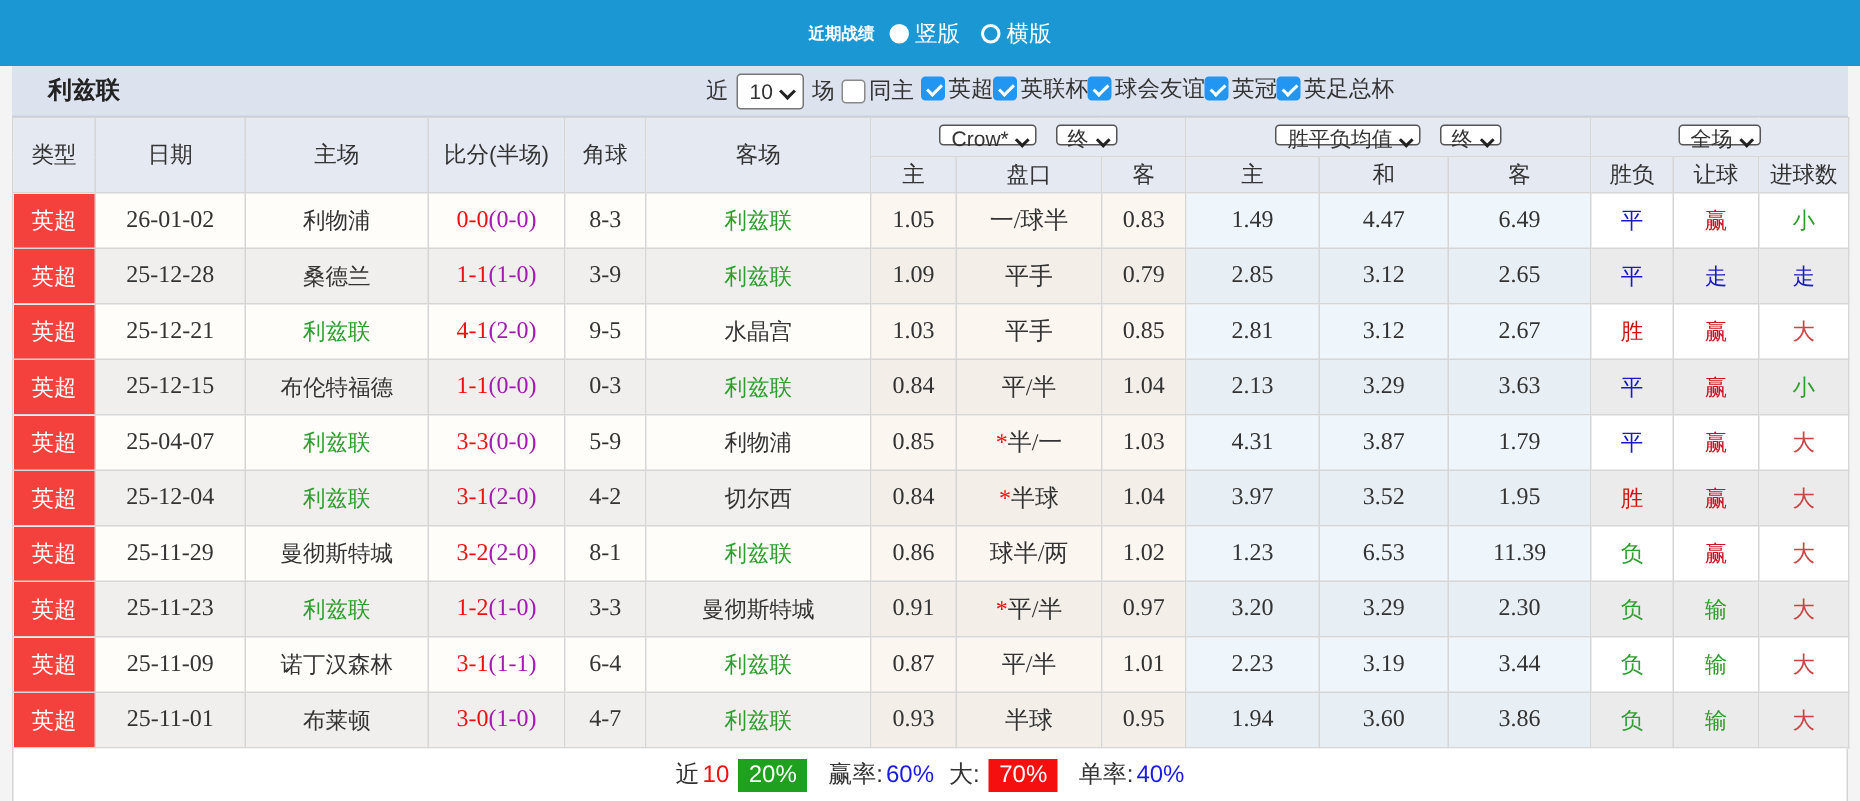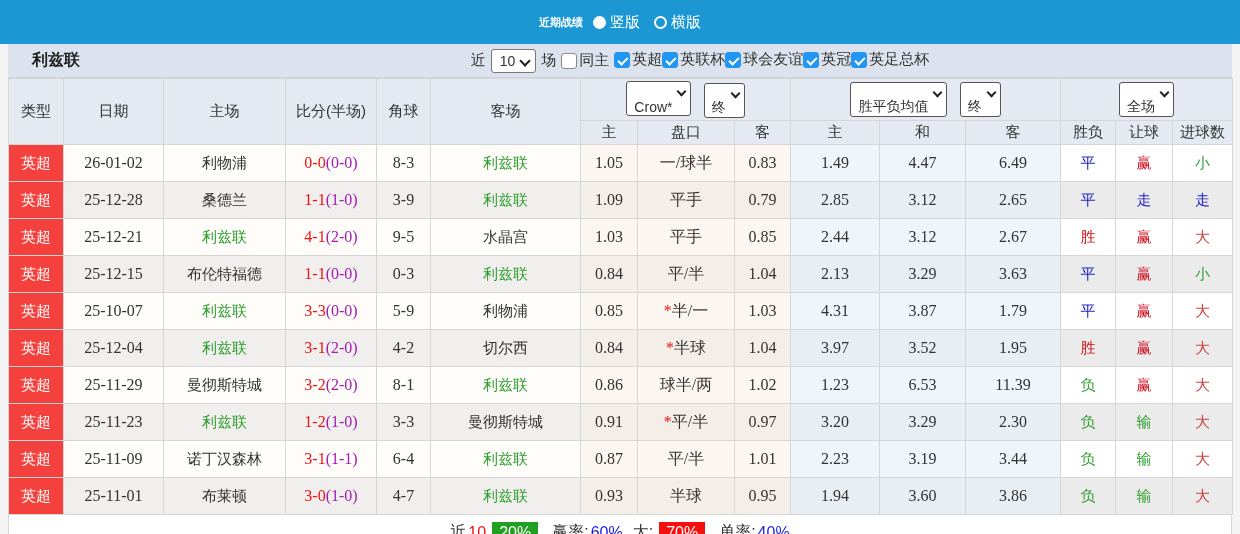--- a/index.html
+++ b/index.html
@@ -35,22 +35,22 @@
   
   table { border-collapse:collapse; table-layout:fixed; width:1224px; margin:0 8px; background:#fff; }
   th, td { border:1px solid #d6d6d6; text-align:center; font-weight:normal; font-size:15px;
     overflow:hidden; white-space:nowrap; }
   thead th { background:#e4e9f2; color:#333; }
   thead tr.hdr1 th { height:26px; }
   thead tr.hdr2 th { height:24px; }
   tbody td { height:37px; }
   .num { font-family:"Liberation Serif", serif; font-size:16px; }
   .sel-cell { padding:2px 0; }
-  .sel { background:#fff; border:1px solid #555; border-radius:3px; height:35px;
-    padding:0 18px 0 7px; display:inline-flex; align-items:flex-end; position:relative;
+  .sel { background:#fff; border:1px solid #555; border-radius:3px; height:14px;
+    padding:0 18px 0 7px; display:inline-flex; align-items:flex-start; position:relative;
     font-size:14px; cursor:pointer; margin:0 4px; }
   .sel::after { content:""; position:absolute; right:5px; top:6px; width:5px; height:5px;
     border:solid #222; border-width:0 2px 2px 0; transform:rotate(45deg); }
 
   td.c-type { background:#f5413d; color:#fff; }
   .score { color:#ee1111; }
   .half { color:#a21caf; }
   .star { color:#ee1111; }
 
   
@@ -222,21 +222,21 @@
   <tr>
     <td class="c-type">英超</td>
     <td class="c-left num">25-12-21</td>
     <td class="c-left" style="color: rgb(46, 158, 46);">利兹联</td>
     <td class="c-left num"><span class="score">4-1</span><span class="half">(2-0)</span></td>
     <td class="c-left num">9-5</td>
     <td class="c-left">水晶宫</td>
     <td class="c-crow num">1.03</td>
     <td class="c-crow num"><span class="star"></span><span>平手</span></td>
     <td class="c-crow num">0.85</td>
-    <td class="c-avg num">2.44</td>
+    <td class="c-avg num">2.81</td>
     <td class="c-avg num">3.12</td>
     <td class="c-avg num">2.67</td>
     <td class="c-res" style="color: rgb(204, 17, 17);">胜</td>
     <td class="c-res" style="color: rgb(204, 17, 34);">赢</td>
     <td class="c-res" style="color: rgb(204, 68, 68);">大</td>
   </tr>
 
   <tr>
     <td class="c-type">英超</td>
     <td class="c-left num">25-12-15</td>
@@ -250,21 +250,21 @@
     <td class="c-avg num">2.13</td>
     <td class="c-avg num">3.29</td>
     <td class="c-avg num">3.63</td>
     <td class="c-res" style="color: rgb(26, 26, 196);">平</td>
     <td class="c-res" style="color: rgb(204, 17, 34);">赢</td>
     <td class="c-res" style="color: rgb(46, 158, 46);">小</td>
   </tr>
 
   <tr>
     <td class="c-type">英超</td>
-    <td class="c-left num">25-10-07</td>
+    <td class="c-left num">25-04-07</td>
     <td class="c-left" style="color: rgb(46, 158, 46);">利兹联</td>
     <td class="c-left num"><span class="score">3-3</span><span class="half">(0-0)</span></td>
     <td class="c-left num">5-9</td>
     <td class="c-left">利物浦</td>
     <td class="c-crow num">0.85</td>
     <td class="c-crow num"><span class="star">*</span><span>半/一</span></td>
     <td class="c-crow num">1.03</td>
     <td class="c-avg num">4.31</td>
     <td class="c-avg num">3.87</td>
     <td class="c-avg num">1.79</td>

